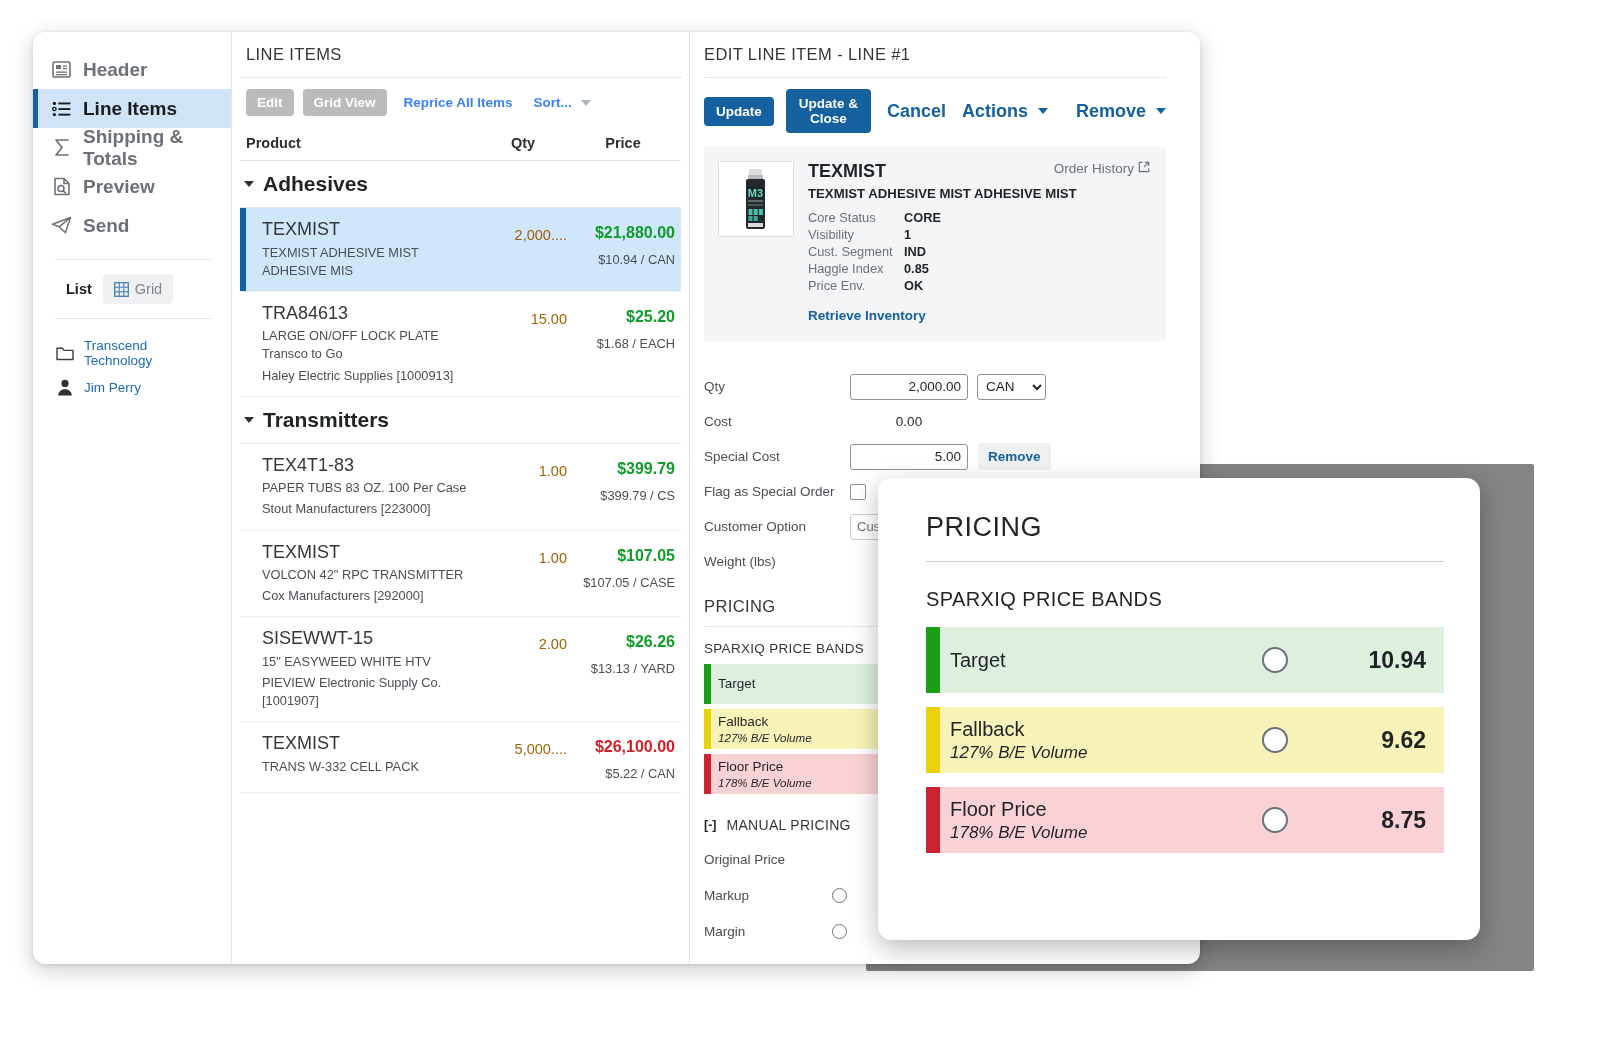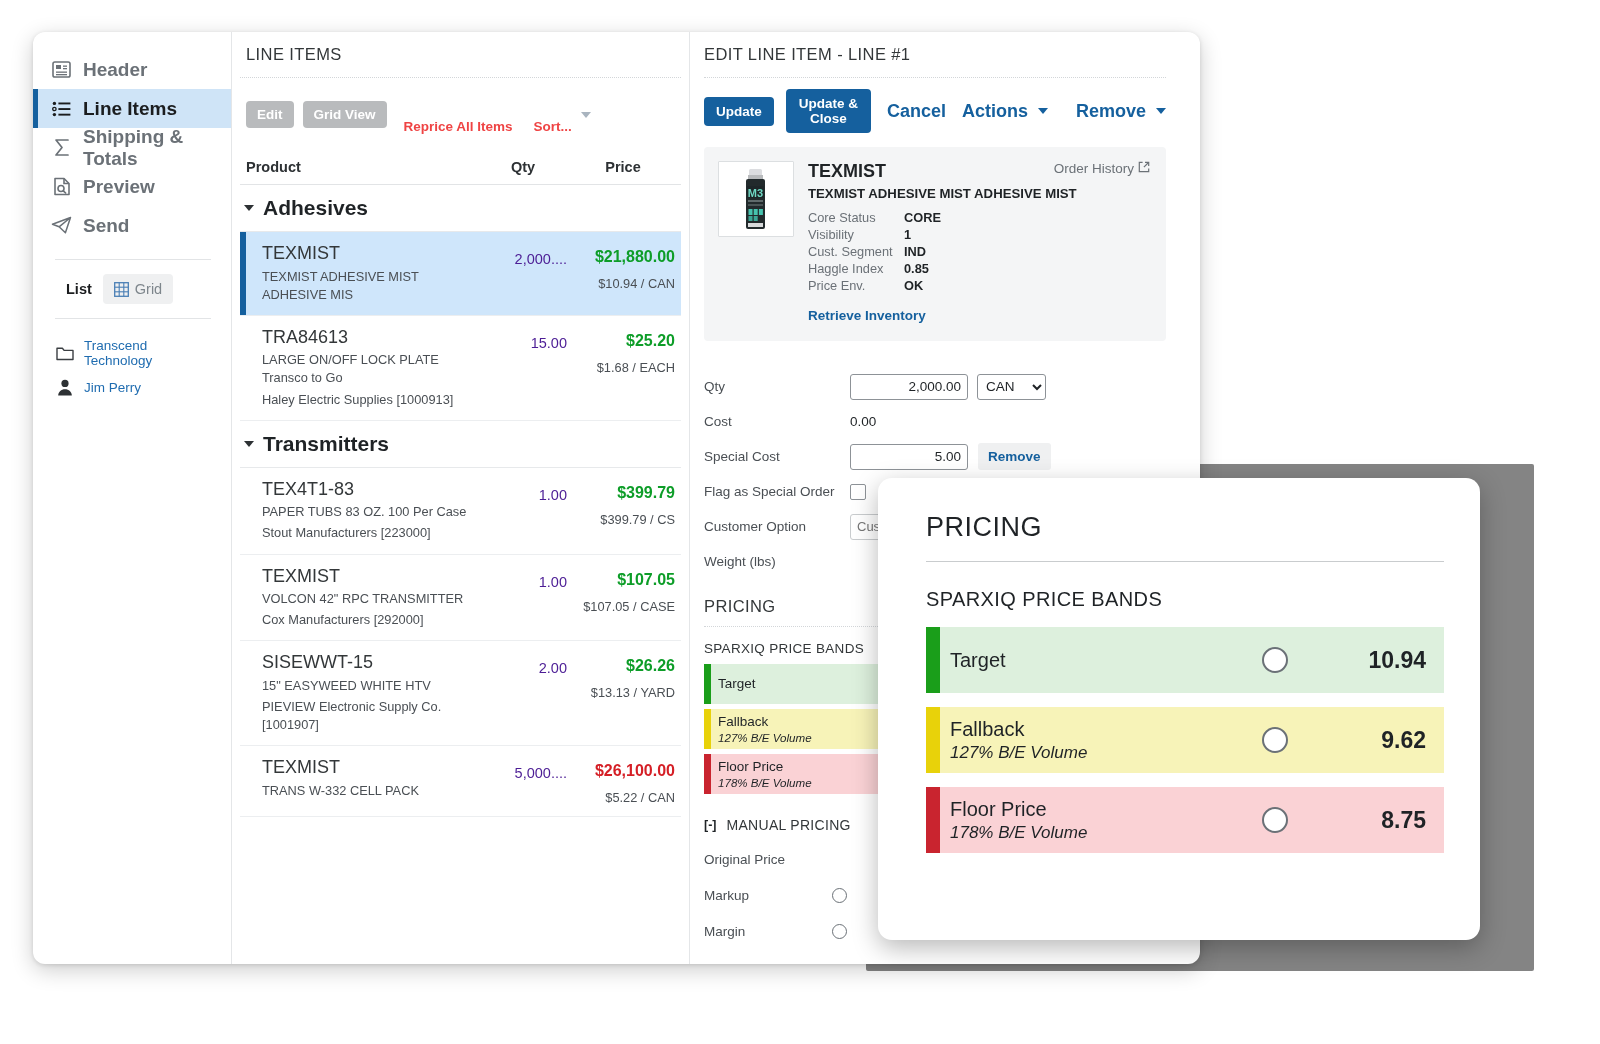--- a/index.html
+++ b/index.html
@@ -62,22 +62,22 @@
                padding: 13px 0 13px 6px; margin: 0 8px;
                border-bottom: 1px dotted #d3d6d9; }
   .li-inner { padding: 0 8px; }
 
   .toolbar { display: flex; align-items: center; gap: 9px; padding: 11px 6px 12px 6px; }
   .btn-gray {
     background: #b9bbbd; color: #fff; font-weight: bold; font-size: 13.5px;
     border: none; border-radius: 4px; padding: 6px 11px; cursor: pointer;
   }
   .btn-link {
-    color: #ef4444; font-weight: bold; font-size: 13.5px;
-    background: none; border: none; cursor: pointer; padding: 6px 8px; margin-top: 24px;
+    color: #3b82f6; font-weight: bold; font-size: 13.5px;
+    background: none; border: none; cursor: pointer; padding: 6px 8px;
   }
   .sortwrap { display: flex; align-items: center; gap: 9px; margin-left: 4px; }
   .caret-d { width: 0; height: 0; border-left: 5.5px solid transparent;
              border-right: 5.5px solid transparent; border-top: 6px solid #a9b4bf; }
 
   .tbl-head {
     display: flex; align-items: center; font-size: 14.5px; font-weight: bold;
     color: #2d3134; padding: 7px 6px 9px 6px; border-bottom: 1px solid #e2e4e6;
   }
   .th-prod { flex: 1; }
@@ -98,21 +98,21 @@
   }
   .item-row.selected { background: #cfe6fb; }
   .item-row.selected::before {
     content: ""; position: absolute; left: 0; top: 0; bottom: 0;
     width: 6px; background: #15609e;
   }
   .item-row .cell-prod { flex: 1; padding-left: 16px; }
   .item-row .pname { font-size: 18px; color: #333739; line-height: 1.25; }
   .item-row .pdesc { font-size: 12.8px; color: #4a4f54; line-height: 1.42; margin-top: 3px; }
   .item-row .cell-qty { width: 96px; text-align: right; padding-top: 9px;
-                        font-size: 14.5px; color: #4c1d95; padding-right: 4px; }
+                        font-size: 14.5px; color: #a16207; padding-right: 4px; }
   .item-row .cell-price { width: 104px; text-align: right; padding-top: 6px; }
   .item-row .price { font-size: 16px; font-weight: bold; color: #0d9d28; }
   .item-row .price.neg { color: #d51f26; }
   .item-row .unit { font-size: 12.8px; color: #4a4f54; margin-top: 10px; white-space: nowrap; }
 
   
   .editpanel { flex: 1; border-left: 1px solid #e4e6e8; padding: 0 0 0 0; }
   .ep-inner { padding: 0 34px 0 14px; }
   .ep-title { font-size: 16.5px; color: #333739; letter-spacing: .4px;
               padding: 13px 0 13px 0; border-bottom: 1px dotted #d3d6d9; }
@@ -157,21 +157,21 @@
     border: 1px solid #8d9297; border-radius: 3px; height: 26px;
     font-size: 13.5px; text-align: right; padding: 0 6px;
     font-family: "Liberation Sans", sans-serif; background: #fff; color: #1f2326;
   }
   .fin.w { width: 118px; }
   .sel {
     border: 1px solid #8d9297; border-radius: 3px; height: 26px; width: 69px;
     font-size: 13.5px; padding: 0 4px; background: #fff; color: #1f2326;
     font-family: "Liberation Sans", sans-serif;
   }
-  .static-val { font-size: 13.5px; color: #1f2326; width: 118px; text-align: left; }
+  .static-val { font-size: 13.5px; color: #1f2326; width: 118px; text-align: center; }
   .cbx { width: 16px; height: 16px; border: 1px solid #8d9297; border-radius: 2px; background:#fff; }
   .ghost-in {
     border: 1px solid #c9ccce; border-radius: 3px; height: 26px; width: 118px;
     font-size: 13px; padding: 0 6px; color: #b7bbbe; background:#fff;
     font-family: "Liberation Sans", sans-serif;
   }
   .btn-remove {
     background: #eff0f1; color: #15609e; font-weight: bold; font-size: 13.5px;
     border: none; border-radius: 3px; padding: 6px 10px; margin-left: 10px; cursor: pointer;
   }

